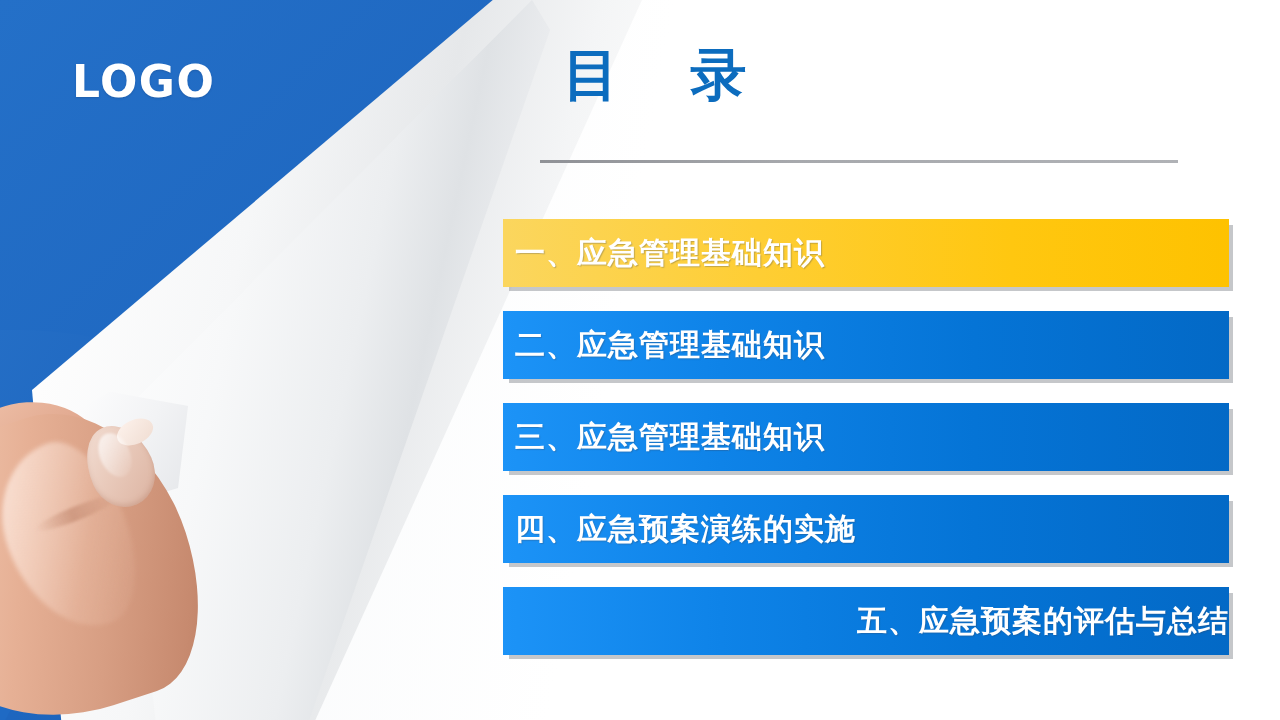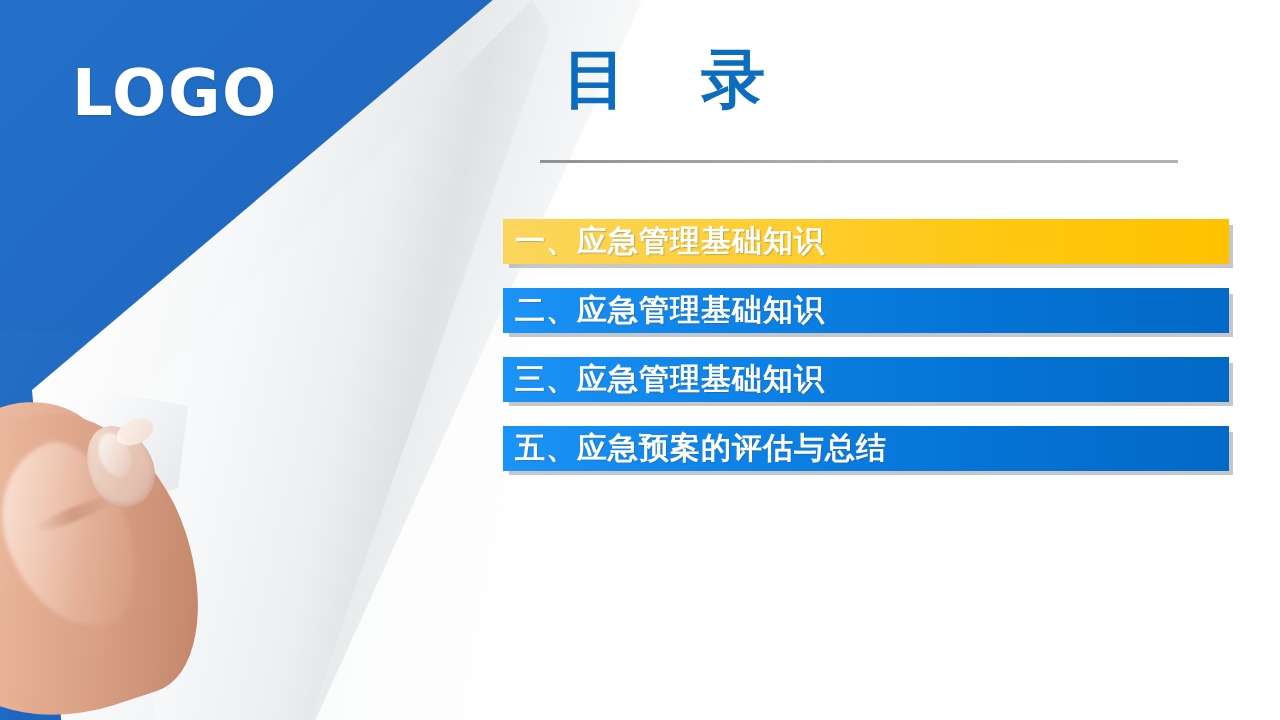--- a/index.html
+++ b/index.html
@@ -154,57 +154,57 @@
     width: 38px; height: 24px;
     background: linear-gradient(150deg, #fdf2ec 0%, #f0ddd2 100%);
     border-radius: 50%;
     transform: rotate(-24deg);
   }
 
   
   .logo {
     position: absolute;
     left: 72px; top: 56px;
-    font-size: 64px;
+    font-size: 44px;
     font-weight: 700;
     color: #ffffff;
     letter-spacing: 1.5px;
     font-family: "DejaVu Sans", "Liberation Sans", sans-serif;
     text-shadow: 0 1px 2px rgba(20,55,105,0.28);
   }
 
   
   .title {
     position: absolute;
     left: 563px; top: 44px;
-    font-size: 64px;
+    font-size: 56px;
     font-weight: 700;
     color: #0C6CBE;
     letter-spacing: 26px;
     line-height: 1.1;
     white-space: nowrap;
   }
   .title-rule {
     position: absolute;
     left: 540px; top: 160px;
     width: 638px; height: 3px;
     background: linear-gradient(90deg, #8f9196 0%, #a7a9ad 40%, #b0b2b6 100%);
   }
 
   
   .menu { position: absolute; left: 503px; top: 219px; width: 726px; }
   .bar {
     position: relative;
-    height: 45px;
+    height: 68px;
     margin-bottom: 24px;
     display: flex;
     align-items: center;
     box-shadow: 5px 5px 0 -1px rgba(150,153,158,0.55);
   }
-  .bar:last-child { margin-bottom: 0; }
+  .bar:last-child { margin-bottom: 0; justify-content: flex-end; }
   .bar.gold { background: linear-gradient(90deg, #FBD65E 0%, #FECE34 35%, #FFC710 70%, #FEC200 100%); }
   .bar.blue { background: linear-gradient(90deg, #1C93F7 0%, #0E83E8 30%, #0574D6 65%, #0369C6 100%); }
   .bar-label {
     color: #ffffff;
     font-size: 30px;
     font-weight: 700;
     letter-spacing: 1px;
     padding-left: 12px;
     white-space: nowrap;
     text-shadow: 1px 1px 1px rgba(60,70,90,0.30);
@@ -245,17 +245,20 @@
     <div class="bar gold">
       <span class="bar-label">一、应急管理基础知识</span>
     </div>
     <div class="bar blue">
       <span class="bar-label">二、应急管理基础知识</span>
     </div>
     <div class="bar blue">
       <span class="bar-label">三、应急管理基础知识</span>
     </div>
     <div class="bar blue">
+      <span class="bar-label">四、应急预案演练的实施</span>
+    </div>
+    <div class="bar blue">
       <span class="bar-label">五、应急预案的评估与总结</span>
     </div>
   </div>
 
 </div>
 
 </body></html>

